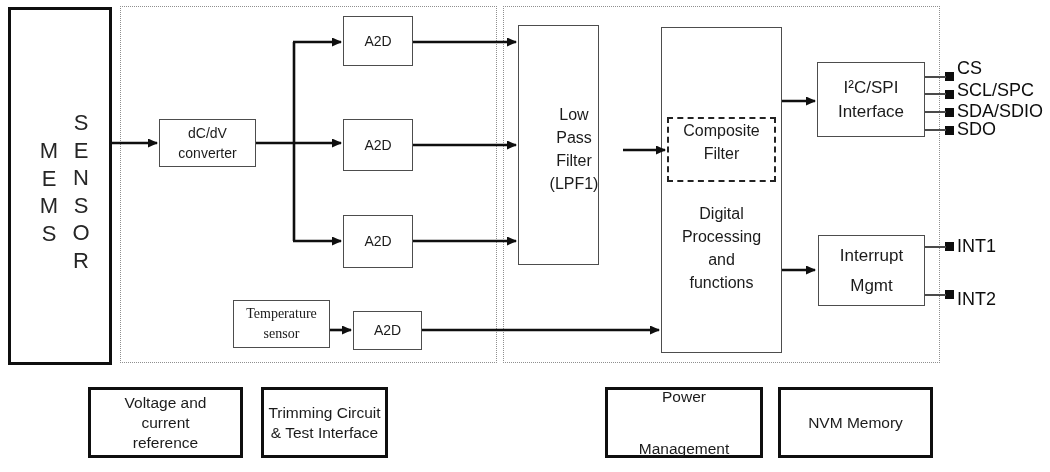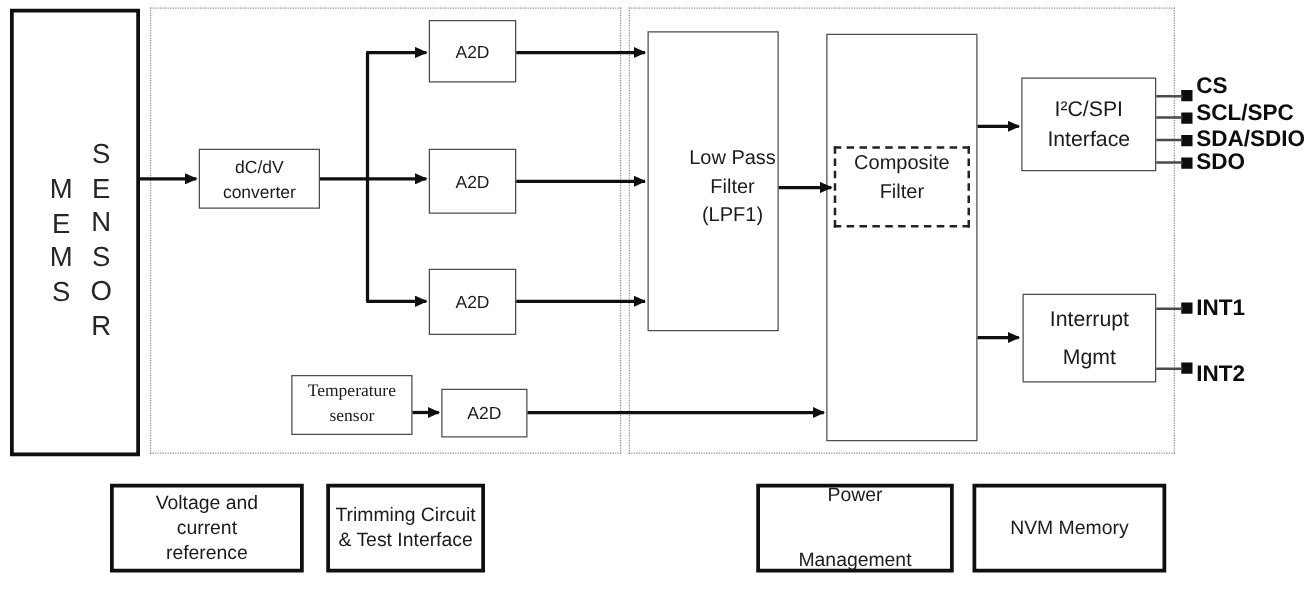--- a/index.html
+++ b/index.html
@@ -14,21 +14,21 @@
        align-items:center;justify-content:flex-start;text-align:center;}
   .f14{font-size:14px;line-height:21px;}
   .f14t{font-size:14px;line-height:20px;}
   .f16{font-size:16px;line-height:23px;}
   .f17{font-size:17px;line-height:24px;}
   .f17w{font-size:17px;line-height:30px;}
   .f15{font-size:15.5px;line-height:20px;}
   .mems-col{position:absolute;width:32px;text-align:center;font-size:22px;line-height:27.5px;color:#262626;}
   .mems-col span{display:block;}
   .pin-label{position:absolute;left:957px;height:20px;line-height:20px;
-             font-size:18px;font-weight:bold;color:#0d0d0d;white-space:nowrap;}
+             font-size:18px;font-weight:normal;color:#0d0d0d;white-space:nowrap;}
   .pin-square{position:absolute;width:9px;height:9px;background:#0d0d0d;left:945px;}
   svg.wires{position:absolute;left:0;top:0;pointer-events:none;}
 </style>
 </head>
 <body>
 
 <div class="stage">
 
   <div class="abs region" style="left:120px;top:6px;width:377px;height:357px;"></div>
 
@@ -67,30 +67,36 @@
   </div>
 
   <div class="abs blk f14t" style="left:233px;top:300px;width:97px;height:48px;font-family:Liberation Serif, serif;">
     <span>Temperature</span>
     <span>sensor</span>
   </div>
   <div class="abs blk f14" style="left:353px;top:311px;width:69px;height:39px;">
     <span>A2D</span>
   </div>
 
-  <div class="abs blk f16" style="left:518px;top:25px;width:105px;height:240px;padding-top:8px;padding-left:31px;">
+  <div class="abs blk f16" style="left:518px;top:25px;width:81px;height:240px;padding-top:8px;padding-left:31px;">
     <span>Low Pass</span>
     <span>Filter</span>
     <span>(LPF1)</span>
   </div>
 
   <div class="abs" style="left:661px;top:27px;width:121px;height:326px;border:1.5px solid #4d4d4d;background:#fff;">
     <div class="abs dashbox f16" style="left:5px;top:89px;width:109px;height:65px;">
       <span>Composite</span>
       <span>Filter</span>
+    </div>
+    <div class="abs f16" style="left:0;top:174px;width:100%;text-align:center;">
+      <div>Digital</div>
+      <div>Processing</div>
+      <div>and</div>
+      <div>functions</div>
     </div>
   </div>
 
   <div class="abs blk f17" style="left:817px;top:62px;width:108px;height:75px;">
     <span>I²C/SPI</span>
     <span>Interface</span>
   </div>
 
   <div class="abs blk f17w" style="left:818px;top:235px;width:107px;height:71px;">
     <span>Interrupt</span>

